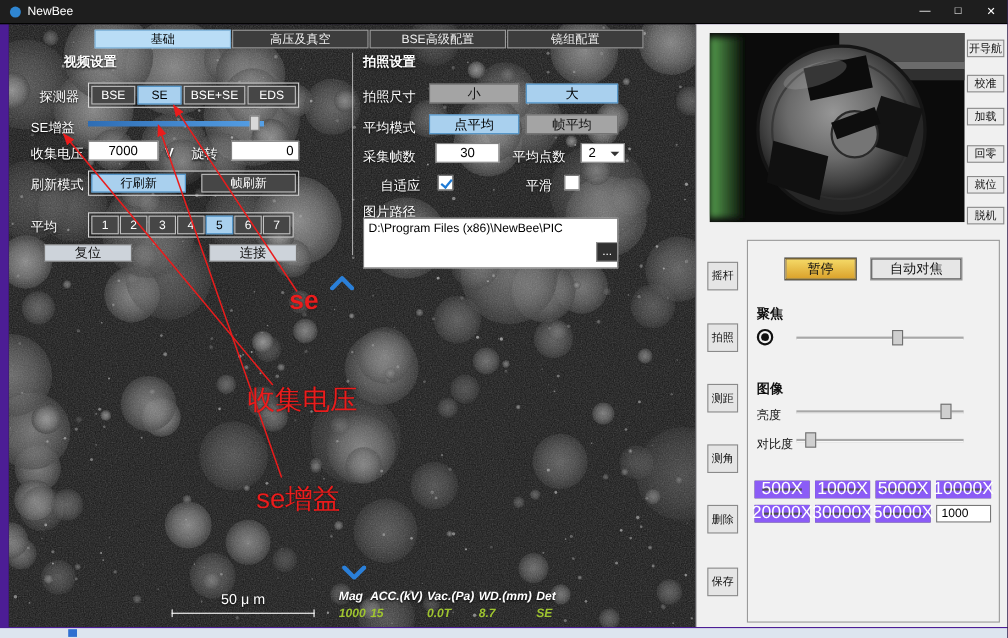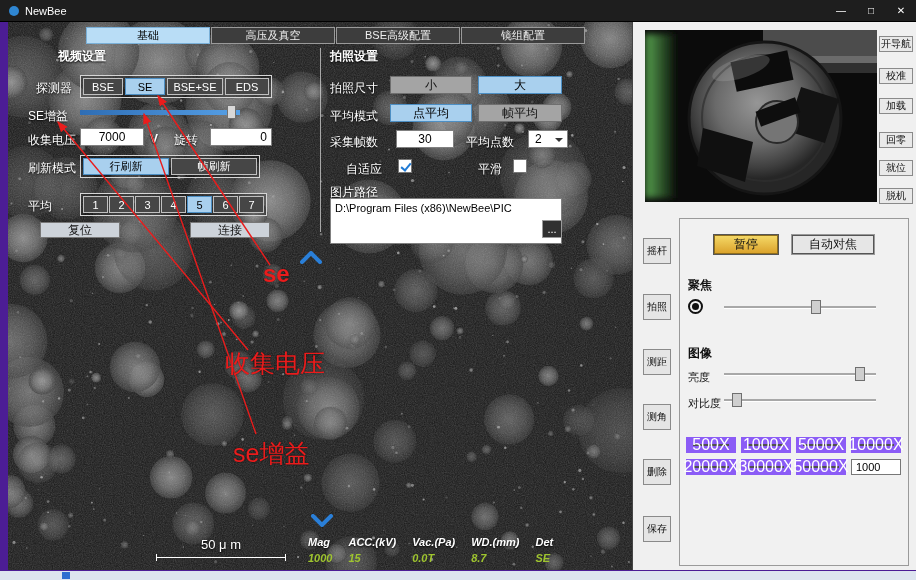--- a/index.html
+++ b/index.html
@@ -50,21 +50,21 @@
 
   .vline { position:absolute; width:1px; background:rgba(220,220,220,0.7); z-index:4; }
 
   .ann { position:absolute; color:#ea1c1c; font-weight:bold; z-index:7; text-shadow:0 0 2px rgba(0,0,0,0.6); }
   .annot-svg { position:absolute; left:0; top:0; z-index:6; }
   .chev { position:absolute; z-index:7; }
 
   .sline-cap { position:absolute; left:148px; top:532px; width:130px; height:7px; border-left:1px solid #fff; border-right:1px solid #fff; z-index:5; }
   .sline-mid { position:absolute; left:148px; top:535px; width:130px; height:1px; background:#fff; z-index:5; }
 
-  .statusflex { position:absolute; left:300px; top:514px; display:flex; gap:16px; z-index:5; }
+  .statusflex { position:absolute; left:300px; top:514px; display:flex; gap:4px; z-index:5; }
   .sf { display:flex; flex-direction:column; align-items:flex-start; }
   .sf-l { color:#fff; font-size:11px; font-weight:bold; font-style:italic; text-shadow:0 1px 2px #000; }
   .sf-v { color:#9fc52f; font-size:11px; font-weight:bold; font-style:italic; margin-top:4px; }
 
   
   .sidebar { position:absolute; left:632px; top:22px; width:284px; height:548px; background:#f0f0f0; border-left:1px solid #444; }
   .cam { position:absolute; left:12px; top:8px; }
   .navbtn { position:absolute; left:246px; width:34px; height:16px; background:#e9e9e9; border:1px solid #8a8a8a; font-size:10px; color:#111; display:flex; align-items:center; justify-content:center; }
   .toolbtn { position:absolute; left:10px; width:28px; height:26px; background:#e5e5e5; border:1px solid #8a8a8a; font-size:10px; color:#111; display:flex; align-items:center; justify-content:center; text-align:center; }
   .cpanel { position:absolute; left:46px; top:196px; width:230px; height:348px; border:1px solid #9a9a9a; background:#f1f1f1; }
@@ -557,21 +557,21 @@
 
     <div class="wl" style="left:20px;top:110px;">收集电压</div>
     <div class="inp" style="left:72px;top:106px;width:64px;height:18px;">7000</div>
     <div class="wl bold" style="left:142px;top:110px;">V</div>
     <div class="wl" style="left:154px;top:110px;padding-left:12px;">旋转</div>
     <div class="inp right" style="left:202px;top:106px;width:62px;height:18px;">0</div>
 
     <div class="wl" style="left:20px;top:138px;">刷新模式</div>
     <div class="grp" style="left:72px;top:133px;">
       <div class="bd bsel" style="width:86px;">行刷新</div>
-      <div class="bd" style="width:86px;">帧刷新</div>
+      <div class="bd" style="width:86px;margin-left:12px;">帧刷新</div>
     </div>
 
     <div class="wl" style="left:20px;top:176px;">平均</div>
     <div class="grp" style="left:72px;top:171px;gap:1px;">
       <div class="bd" style="width:25px;">1</div>
       <div class="bd" style="width:25px;">2</div>
       <div class="bd" style="width:25px;">3</div>
       <div class="bd" style="width:25px;">4</div>
       <div class="bd bsel" style="width:25px;">5</div>
       <div class="bd" style="width:25px;">6</div>

